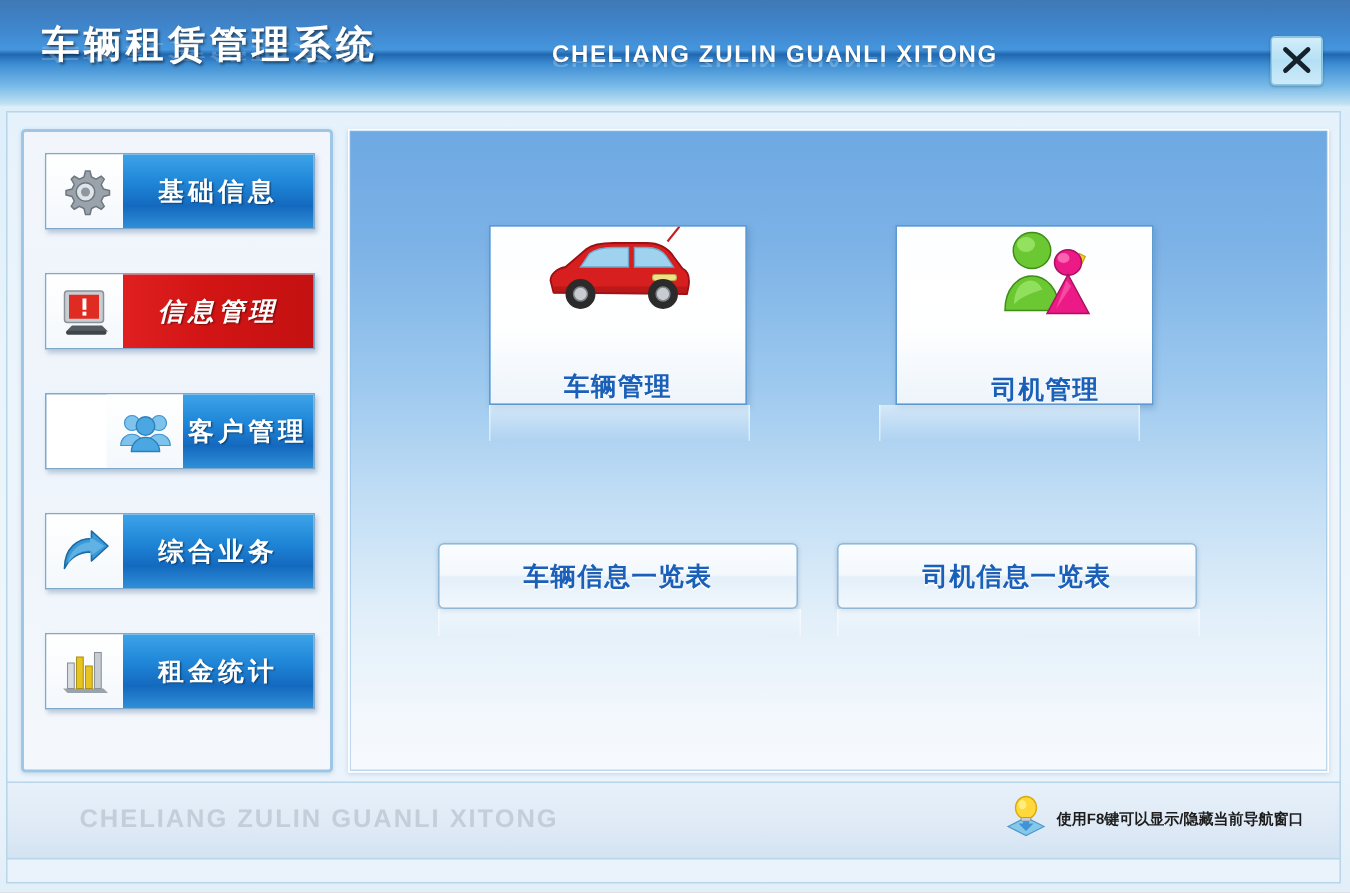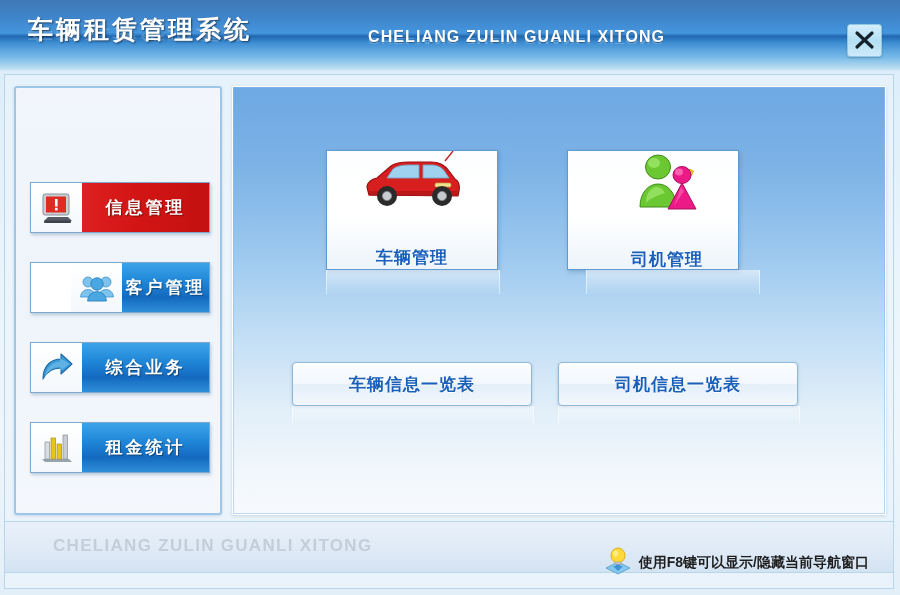--- a/index.html
+++ b/index.html
@@ -144,20 +144,21 @@
     font-size: 17px; font-weight: bold;
     color: #ffffff;
     letter-spacing: 3px;
     text-shadow: 1px 1px 1px rgba(0,0,0,0.4);
   }
   .side-blue .side-lbl {
     background: linear-gradient(to bottom, #3da3e8 0%, #1f86d8 38%, #1469be 70%, #2f8fd8 100%);
   }
   .side-red .side-lbl {
     background: linear-gradient(to right, #e02020 0%, #d21414 45%, #c41111 100%);
+    font-style: italic;
   }
 
   
   .main-panel {
     position: absolute;
     left: 232px; top: 86px;
     width: 654px; height: 429px;
     background: linear-gradient(to bottom,
         #6ea9e3 0%,
         #7cb2e6 18%,
@@ -238,23 +239,23 @@
   .status-left {
     position: absolute;
     left: 48px; top: 14px;
     font-size: 17px; font-weight: bold;
     color: #c3ceda;
     letter-spacing: 1.3px;
     white-space: nowrap;
   }
   .status-hint {
     position: absolute;
-    right: 24px; top: 24px;
+    right: 24px; top: 7px;
     display: flex; align-items: center;
-    font-size: 14px; font-weight: bold;
+    font-size: 10px; font-weight: bold;
     color: #1d1d1d;
     white-space: nowrap;
   }
   .status-hint .bulb { margin-right: 6px; display:block; }
 </style>
 </head>
 <body>
 
 <div id="app">
 
@@ -274,20 +275,32 @@
       </span>
     </div>
   </div>
 
   <div class="body-area">
     <div class="body-frame"></div>
   </div>
 
   <div class="sidebar">
 
+    <div class="side-item side-blue" style="top:14px;">
+      <div class="side-ico">
+        <svg width="34" height="34" viewBox="0 0 34 34">
+          <g fill="#9aa3ab" stroke="#6e767e" stroke-width="1">
+            <path d="M17 3 l3 0 1 4 3 1.5 3.5-2 2 2 -2 3.5 1.5 3 4 1 0 3 -4 1 -1.5 3 2 3.5 -2 2 -3.5-2 -3 1.5 -1 4 -3 0 -1-4 -3-1.5 -3.5 2 -2-2 2-3.5 -1.5-3 -4-1 0-3 4-1 1.5-3 -2-3.5 2-2 3.5 2 3-1.5z"></path>
+          </g>
+          <circle cx="17" cy="17" r="6.2" fill="#dfe4e8" stroke="#6e767e" stroke-width="1"></circle>
+          <circle cx="17" cy="17" r="3" fill="#8e979f"></circle>
+        </svg>
+      </div>
+      <div class="side-lbl">基础信息</div>
+    </div>
 
     <div class="side-item side-red" style="top:94px;">
       <div class="side-ico">
         <svg width="36" height="34" viewBox="0 0 36 34">
           <rect x="4" y="3" width="26" height="21" rx="2" fill="#c9ced3" stroke="#8b9199" stroke-width="1"></rect>
           <rect x="7" y="5.5" width="20" height="16" fill="#e02b22"></rect>
           <rect x="16" y="8" width="2.6" height="7.5" fill="#ffffff"></rect>
           <rect x="16" y="16.8" width="2.6" height="2.6" fill="#ffffff"></rect>
           <path d="M9 26 h20 l4 4 h-28z" fill="#555b62"></path>
           <rect x="5" y="29.5" width="27" height="2.6" rx="1.2" fill="#3e444a"></rect>
@@ -354,21 +367,21 @@
             <circle cx="30" cy="45" r="4.6" fill="#c8ccd0" stroke="#7d8389" stroke-width="1"></circle>
             <circle cx="85" cy="45" r="10" fill="#2b2b2b"></circle>
             <circle cx="85" cy="45" r="4.6" fill="#c8ccd0" stroke="#7d8389" stroke-width="1"></circle>
           </g>
         </svg>
       </div>
       <div class="tile-lbl">车辆管理</div>
     </div>
     <div class="tile-refl" style="left:93px; top:183px;"></div>
 
-    <div class="tile" style="left:334px; top:63px;padding-left:28px;">
+    <div class="tile" style="left:364px; top:63px;padding-left:28px;">
       <div class="tile-ico">
         <svg width="86" height="64" viewBox="0 0 86 64">
           <g>
             <ellipse cx="34" cy="16" rx="12.5" ry="12" fill="#6cc832" stroke="#3f8d17" stroke-width="1"></ellipse>
             <ellipse cx="30" cy="12" rx="6" ry="5" fill="#9ee86a" opacity="0.8"></ellipse>
             <path d="M16 56 C16 41 25 33 34 33 C43 33 52 41 52 56z" fill="#6cc832" stroke="#3f8d17" stroke-width="1"></path>
             <path d="M22 52 C22 41 28 36 33 36 C36 36 39 38 41 42 C35 44 26 47 22 52z" fill="#a6ed74" opacity="0.65"></path>
           </g>
           <g>
             <path d="M62 22 l3.5 -4 4 2 -2 4.5z" fill="#f5d020" stroke="#c2a012" stroke-width="0.8"></path>

